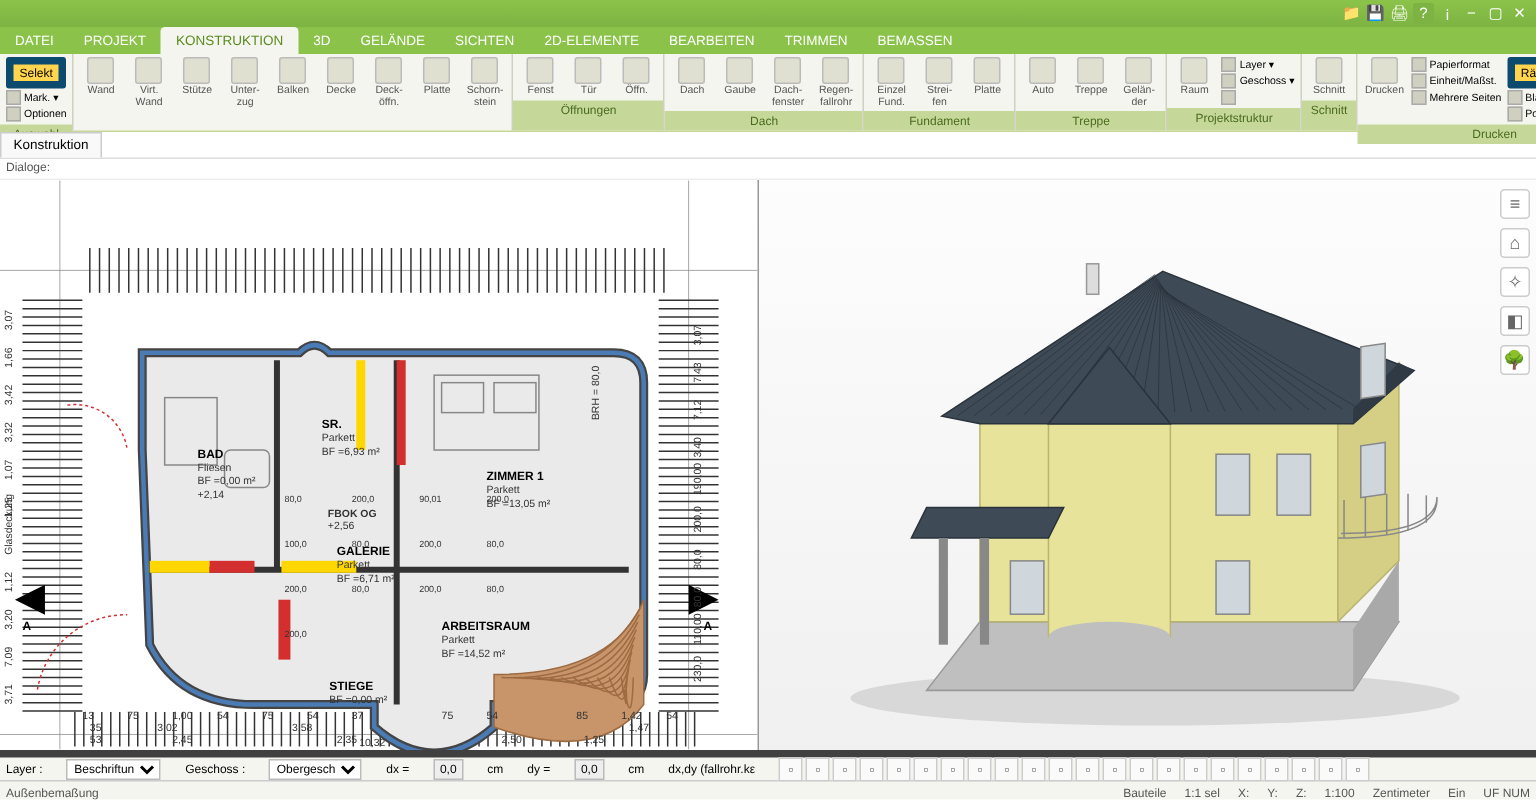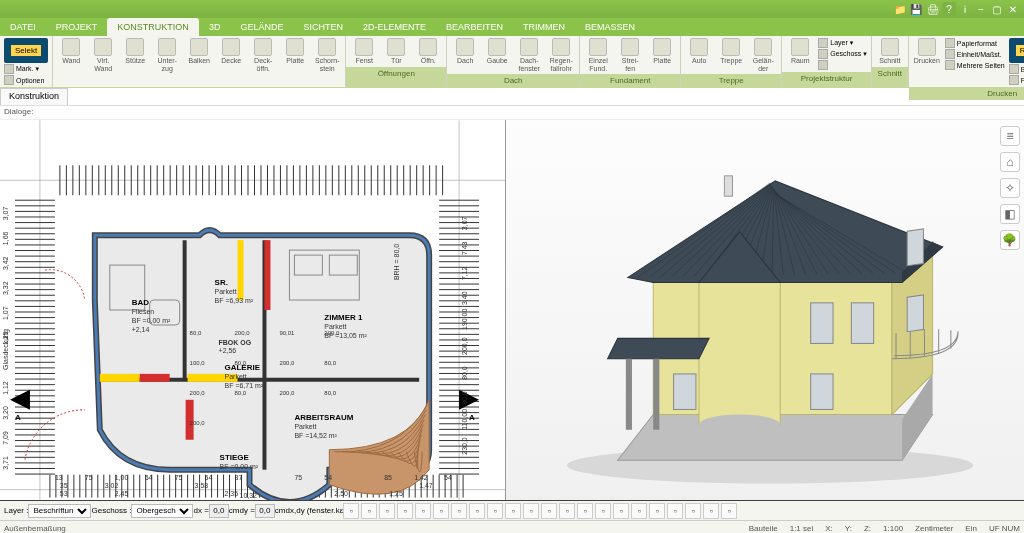--- a/index.html
+++ b/index.html
@@ -17,21 +17,21 @@
 
 .ribbon { height: 52px; background: #f5f5f0; display: flex; border-bottom: 1px solid #c5d89a; }
 .ribbon-group { display: flex; flex-direction: column; border-right: 1px solid #d0d0c0; }
 .ribbon-items { display: flex; flex: 1; align-items: flex-start; padding: 2px 4px; gap: 4px; }
 .ribbon-item { display: flex; flex-direction: column; align-items: center; font-size: 7px; color: #555; cursor: pointer; min-width: 28px; text-align: center; line-height: 1.1; }
 .ribbon-item .ico { width: 18px; height: 18px; background: #e0e0d0; border: 1px solid #bbb; border-radius: 2px; margin-bottom: 1px; display: flex; align-items: center; justify-content: center; font-size: 10px; }
 .ribbon-stack { display: flex; flex-direction: column; gap: 1px; font-size: 7px; }
 .ribbon-stack .row { display: flex; align-items: center; gap: 2px; cursor: pointer; white-space: nowrap; }
 .ribbon-stack .row .mini-ico { width: 10px; height: 10px; background: #d0d0c0; border: 1px solid #aaa; }
 .ribbon-group-label { height: 27px; background: #c5d89a; font-size: 8px; text-align: center; line-height: 13px; color: #4a6b1e; }
-.ribbon-btn-yellow { background: #ffd54f; border: 7px solid #0c4a6e; font-size: 8px; padding: 1px 4px; border-radius: 2px; cursor: pointer; }
+.ribbon-btn-yellow { background: #ffd54f; border: 5px solid #0c4a6e; font-size: 8px; padding: 1px 4px; border-radius: 2px; cursor: pointer; }
 
 
 .tabstrip { height: 18px; background: #fff; border-bottom: 1px solid #ddd; display: flex; font-size: 9px; }
 .tabstrip .doctab { padding: 2px 8px; border: 1px solid #ccc; border-bottom: none; background: #f9f9f9; cursor: pointer; }
 .dialogs { height: 14px; font-size: 8px; padding: 1px 4px; color: #555; border-bottom: 1px solid #eee; }
 
 
 .main { height: 380px; display: flex; position: relative; }
 .view2d { width: 506px; height: 100%; position: relative; background: #fff; overflow: hidden; border-right: 1px solid #999; }
 .view3d { flex: 1; height: 100%; position: relative; background: linear-gradient(#fdfdfd, #f0f0f0); overflow: hidden; }
@@ -43,21 +43,21 @@
 .plan { position: absolute; inset: 0; }
 .plan svg { width: 100%; height: 100%; }
 .room-label { font-size: 8px; font-weight: bold; fill: #000; }
 .room-sub { font-size: 7px; fill: #333; }
 .dim-text { font-size: 7px; fill: #333; }
 
 
 .house svg { width: 100%; height: 100%; }
 
 
-.optbar { height: 20px; background: #f5f5f0; border-top: 1px solid #404040; display: flex; align-items: center; font-size: 8px; padding: 0 4px; gap: 0; }
+.optbar { height: 20px; background: #f5f5f0; border-top: 5px solid #404040; display: flex; align-items: center; font-size: 8px; padding: 0 4px; gap: 16px; }
 .optbar select, .optbar input { font-size: 8px; height: 14px; border: 1px solid #bbb; background: #fff; }
 .optbar input { width: 20px; text-align: center; background: #eee; }
 .optbar .spacer { flex: 1; }
 .optbar .toolicons { display: flex; gap: 2px; }
 .optbar .ti { width: 16px; height: 16px; border: 1px solid #ccc; background: #fafafa; display: flex; align-items: center; justify-content: center; font-size: 9px; cursor: pointer; color: #555; }
 
 
 .statusbar { height: 16px; background: #f5f5f0; border-top: 1px solid #ccc; display: flex; align-items: center; font-size: 8px; color: #555; padding: 0 4px; gap: 12px; }
 .statusbar .seg { white-space: nowrap; }
 .statusbar .fill { flex: 1; }
@@ -788,21 +788,21 @@
   <span>Layer :</span>
   <select><option>Beschriftun</option></select>
   <span>Geschoss :</span>
   <select><option>Obergesch</option></select>
   <span>dx =</span>
   <input value="0,0" style="">
   <span>cm</span>
   <span>dy =</span>
   <input value="0,0" style="">
   <span>cm</span>
-  <span>dx,dy (fenster.kε</span>
+  <span>dx,dy (fallrohr.kε</span>
   <div class="toolicons" id="opt-tools">
       <div class="ti">▫</div>
       <div class="ti">▫</div>
       <div class="ti">▫</div>
       <div class="ti">▫</div>
       <div class="ti">▫</div>
       <div class="ti">▫</div>
       <div class="ti">▫</div>
       <div class="ti">▫</div>
       <div class="ti">▫</div>

